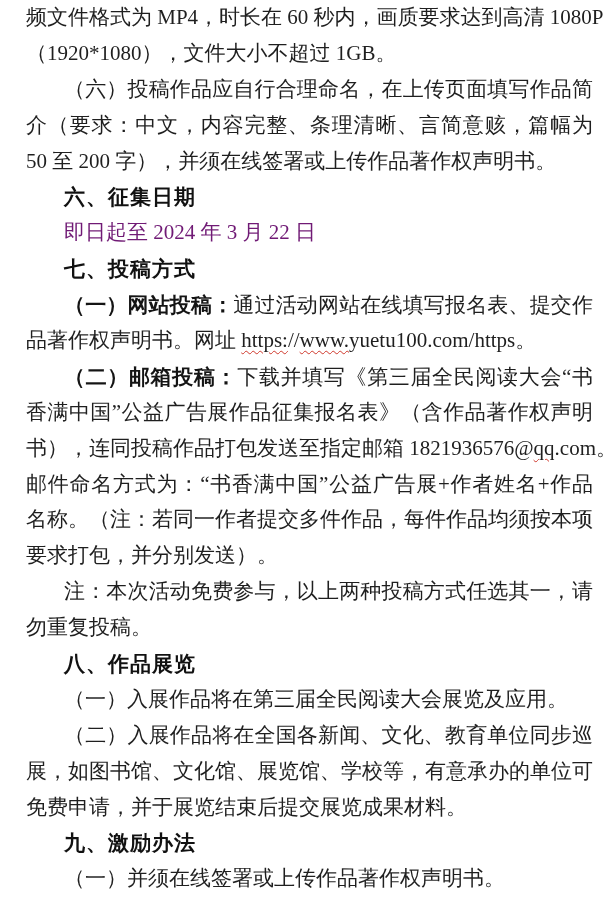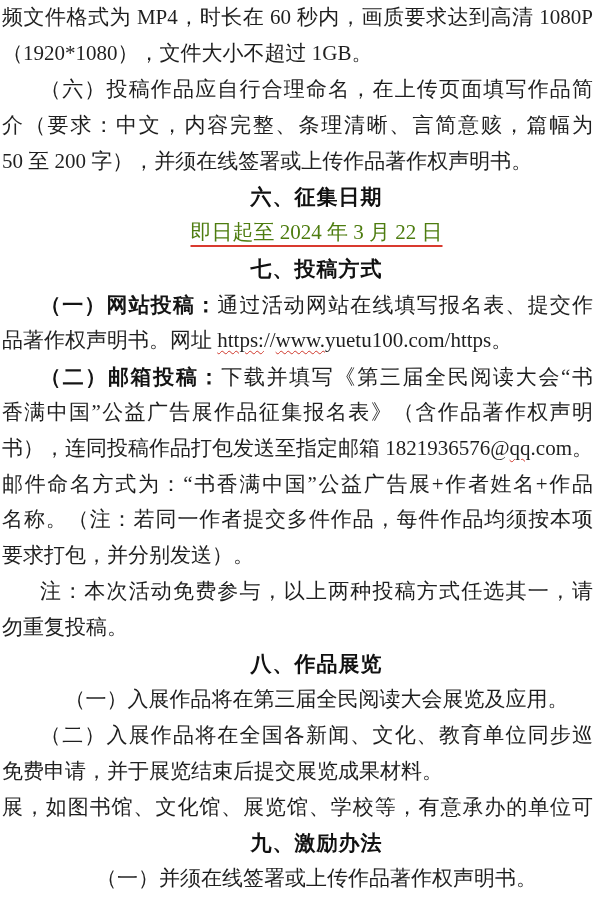--- a/index.html
+++ b/index.html
@@ -14,40 +14,40 @@
     width: 603px; height: 900px;
     padding: 0 10px 0 2px;
     font-size: 21px;
     color: #1f1f1f;
   }
   .line {
     height: 35.9px;
     line-height: 35.9px;
     white-space: nowrap;
     text-align: left;
+    margin-left: 24px;
   }
   .line.justify {
     text-align: justify;
     text-align-last: justify;
   }
-  .line.indent { text-indent: 38px; text-align: center; }
+  .line.indent { text-indent: 38px; }
   .line.heading {
     font-family: "Liberation Sans", "DejaVu Sans", sans-serif;
     font-weight: 700;
     color: #111111;
     letter-spacing: 1px;
   }
   .run-label {
     font-family: "Liberation Sans", "DejaVu Sans", sans-serif;
     font-weight: 700;
     color: #141414;
   }
   .run-red {
-    color: #4d7c0f;
-    text-decoration: underline;
+    color: #701a75;
     text-decoration-color: #d93a2f;
     text-decoration-thickness: 1.5px;
     text-underline-offset: 6px;
   }
   .run-squiggle {
     text-decoration: underline wavy #cf382c;
     text-decoration-thickness: 1px;
     text-underline-offset: 3px;
   }
 </style>
@@ -70,18 +70,18 @@
       <div class="line justify"><span>香满中国”公益广告展作品征集报名表》（含作品著作权声明</span></div>
       <div class="line justify"><span>书），连同投稿作品打包发送至指定邮箱 1821936576@</span><span class="run-squiggle">qq</span><span>.com。</span></div>
       <div class="line justify"><span>邮件命名方式为：“书香满中国”公益广告展+作者姓名+作品</span></div>
       <div class="line justify"><span>名称。（注：若同一作者提交多件作品，每件作品均须按本项</span></div>
       <div class="line"><span>要求打包，并分别发送）。</span></div>
       <div class="line indent justify"><span>注：本次活动免费参与，以上两种投稿方式任选其一，请</span></div>
       <div class="line"><span>勿重复投稿。</span></div>
       <div class="line heading indent"><span>八、作品展览</span></div>
       <div class="line indent"><span>（一）入展作品将在第三届全民阅读大会展览及应用。</span></div>
       <div class="line indent justify"><span>（二）入展作品将在全国各新闻、文化、教育单位同步巡</span></div>
+      <div class="line justify"><span>展，如图书馆、文化馆、展览馆、学校等，有意承办的单位可</span></div>
       <div class="line"><span>免费申请，并于展览结束后提交展览成果材料。</span></div>
-      <div class="line justify"><span>展，如图书馆、文化馆、展览馆、学校等，有意承办的单位可</span></div>
       <div class="line heading indent"><span>九、激励办法</span></div>
       <div class="line indent"><span>（一）并须在线签署或上传作品著作权声明书。</span></div>
     </div>
 </div>
 
 </body></html>

